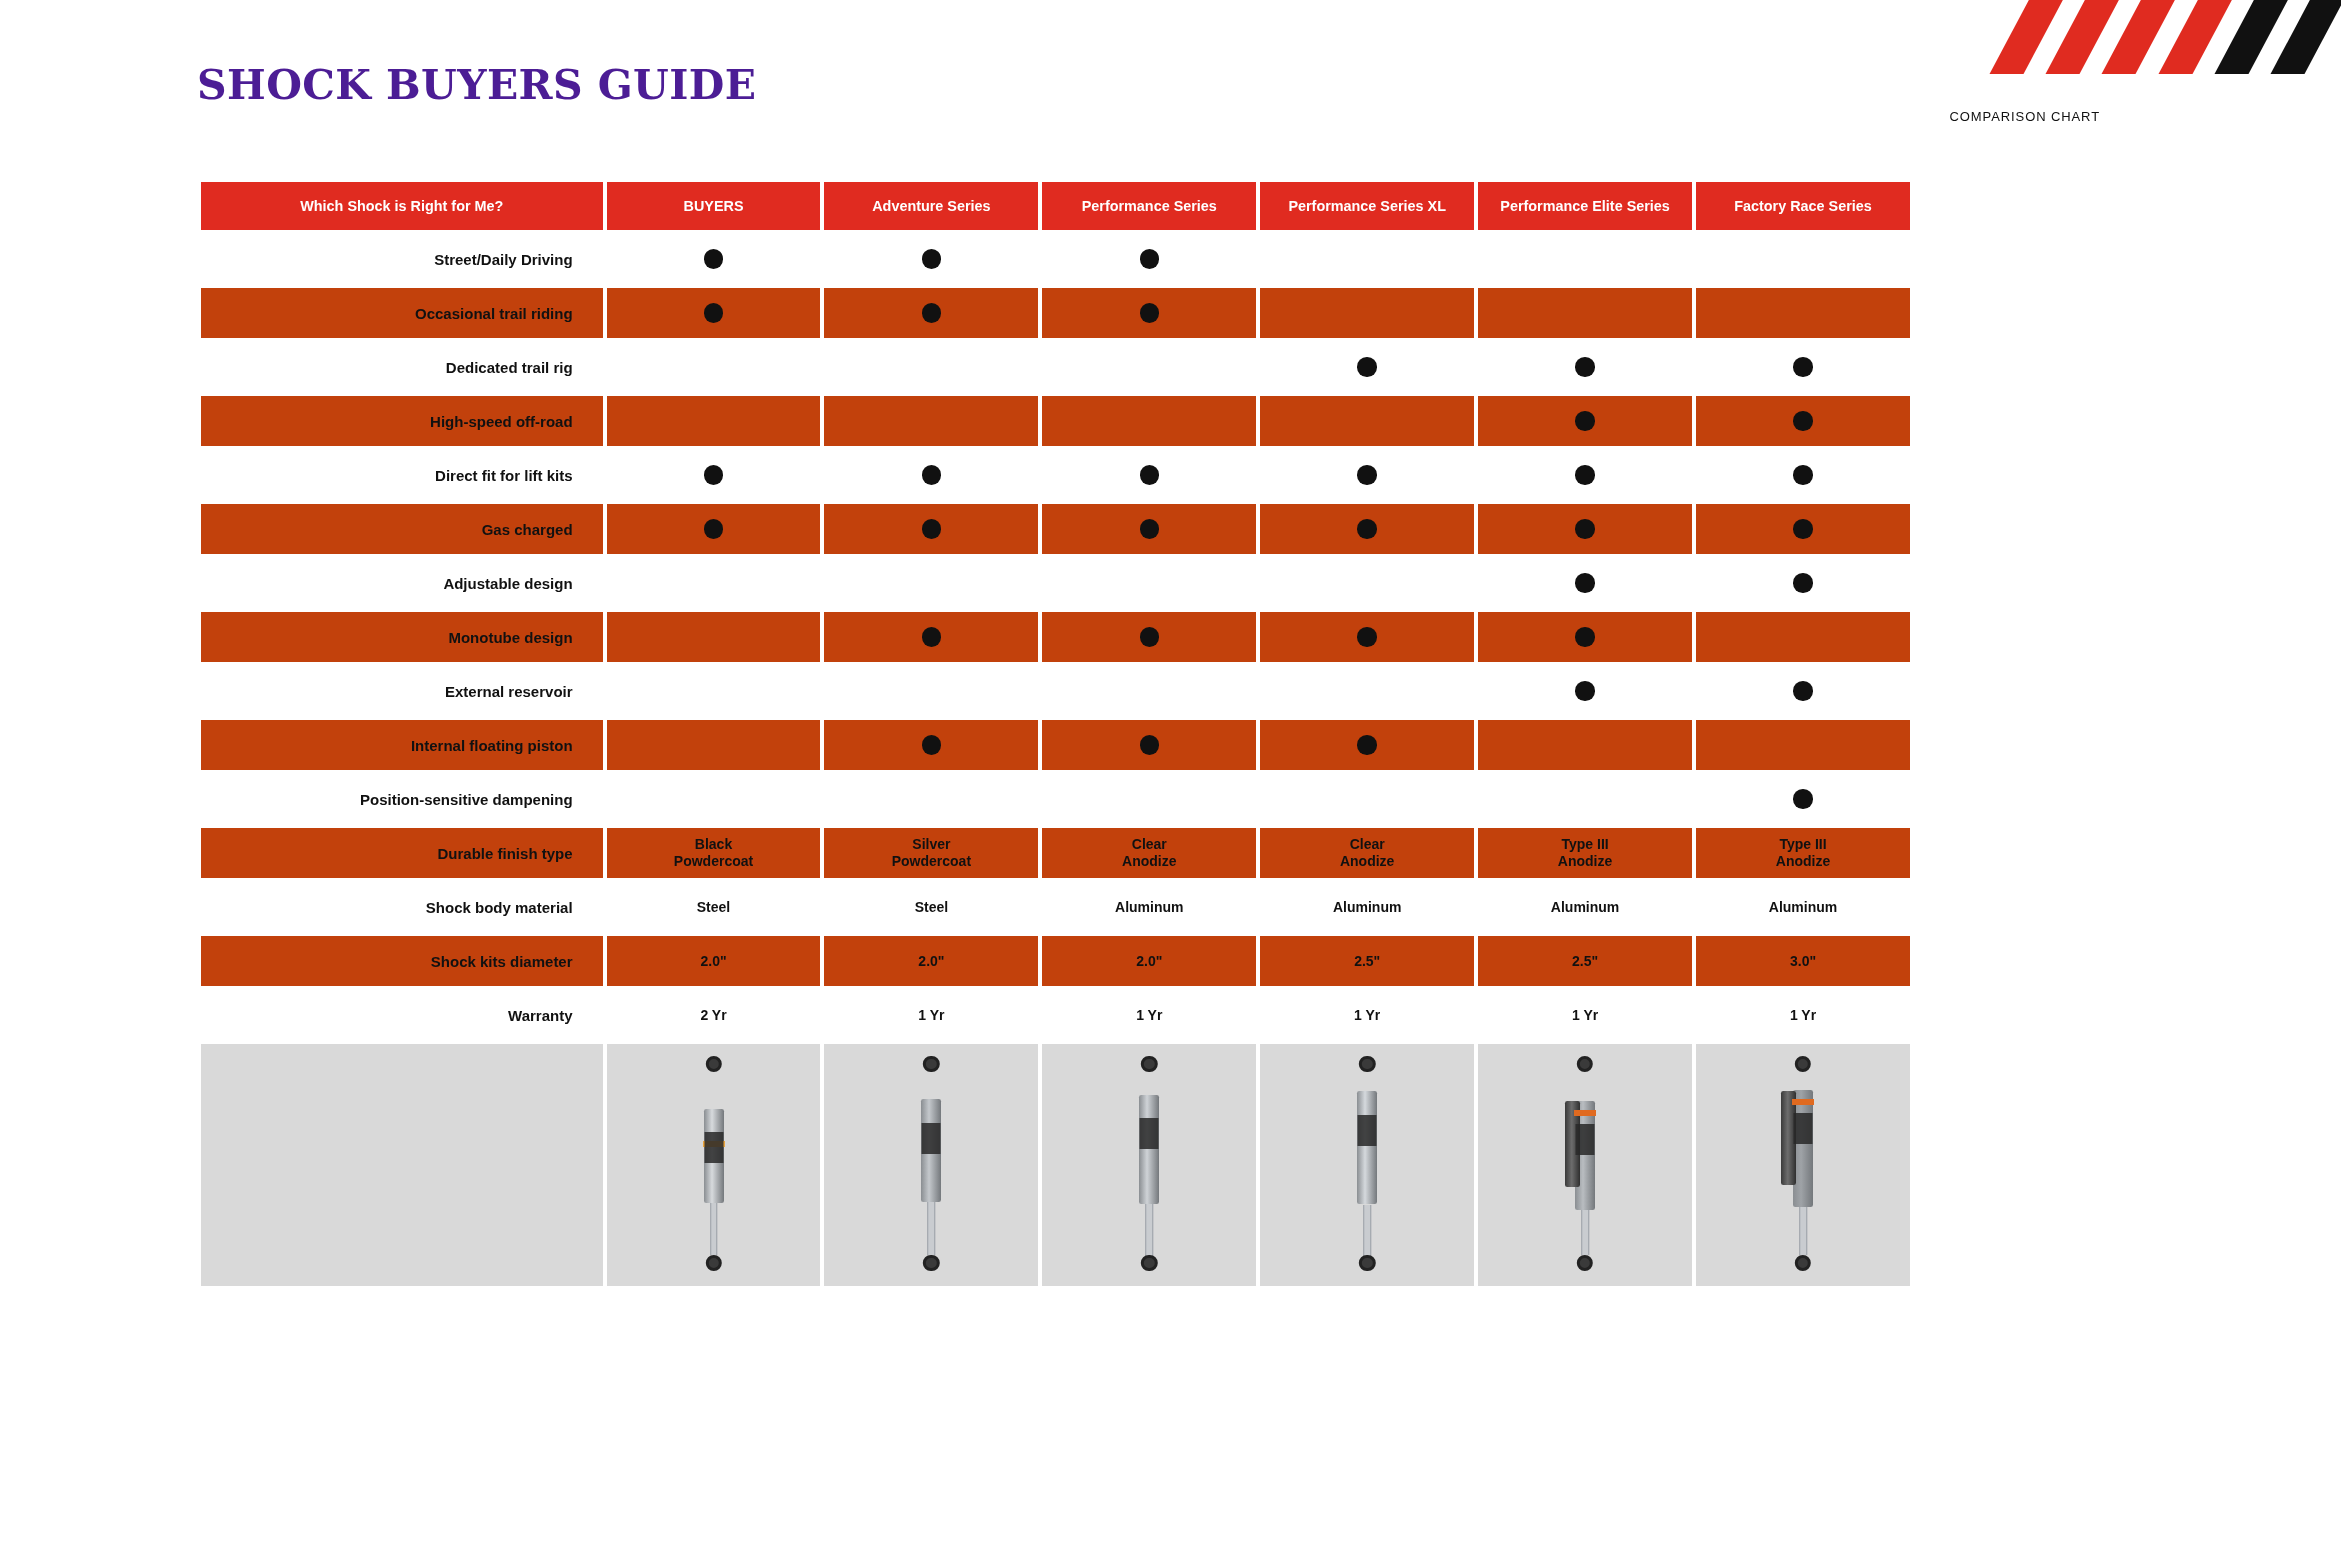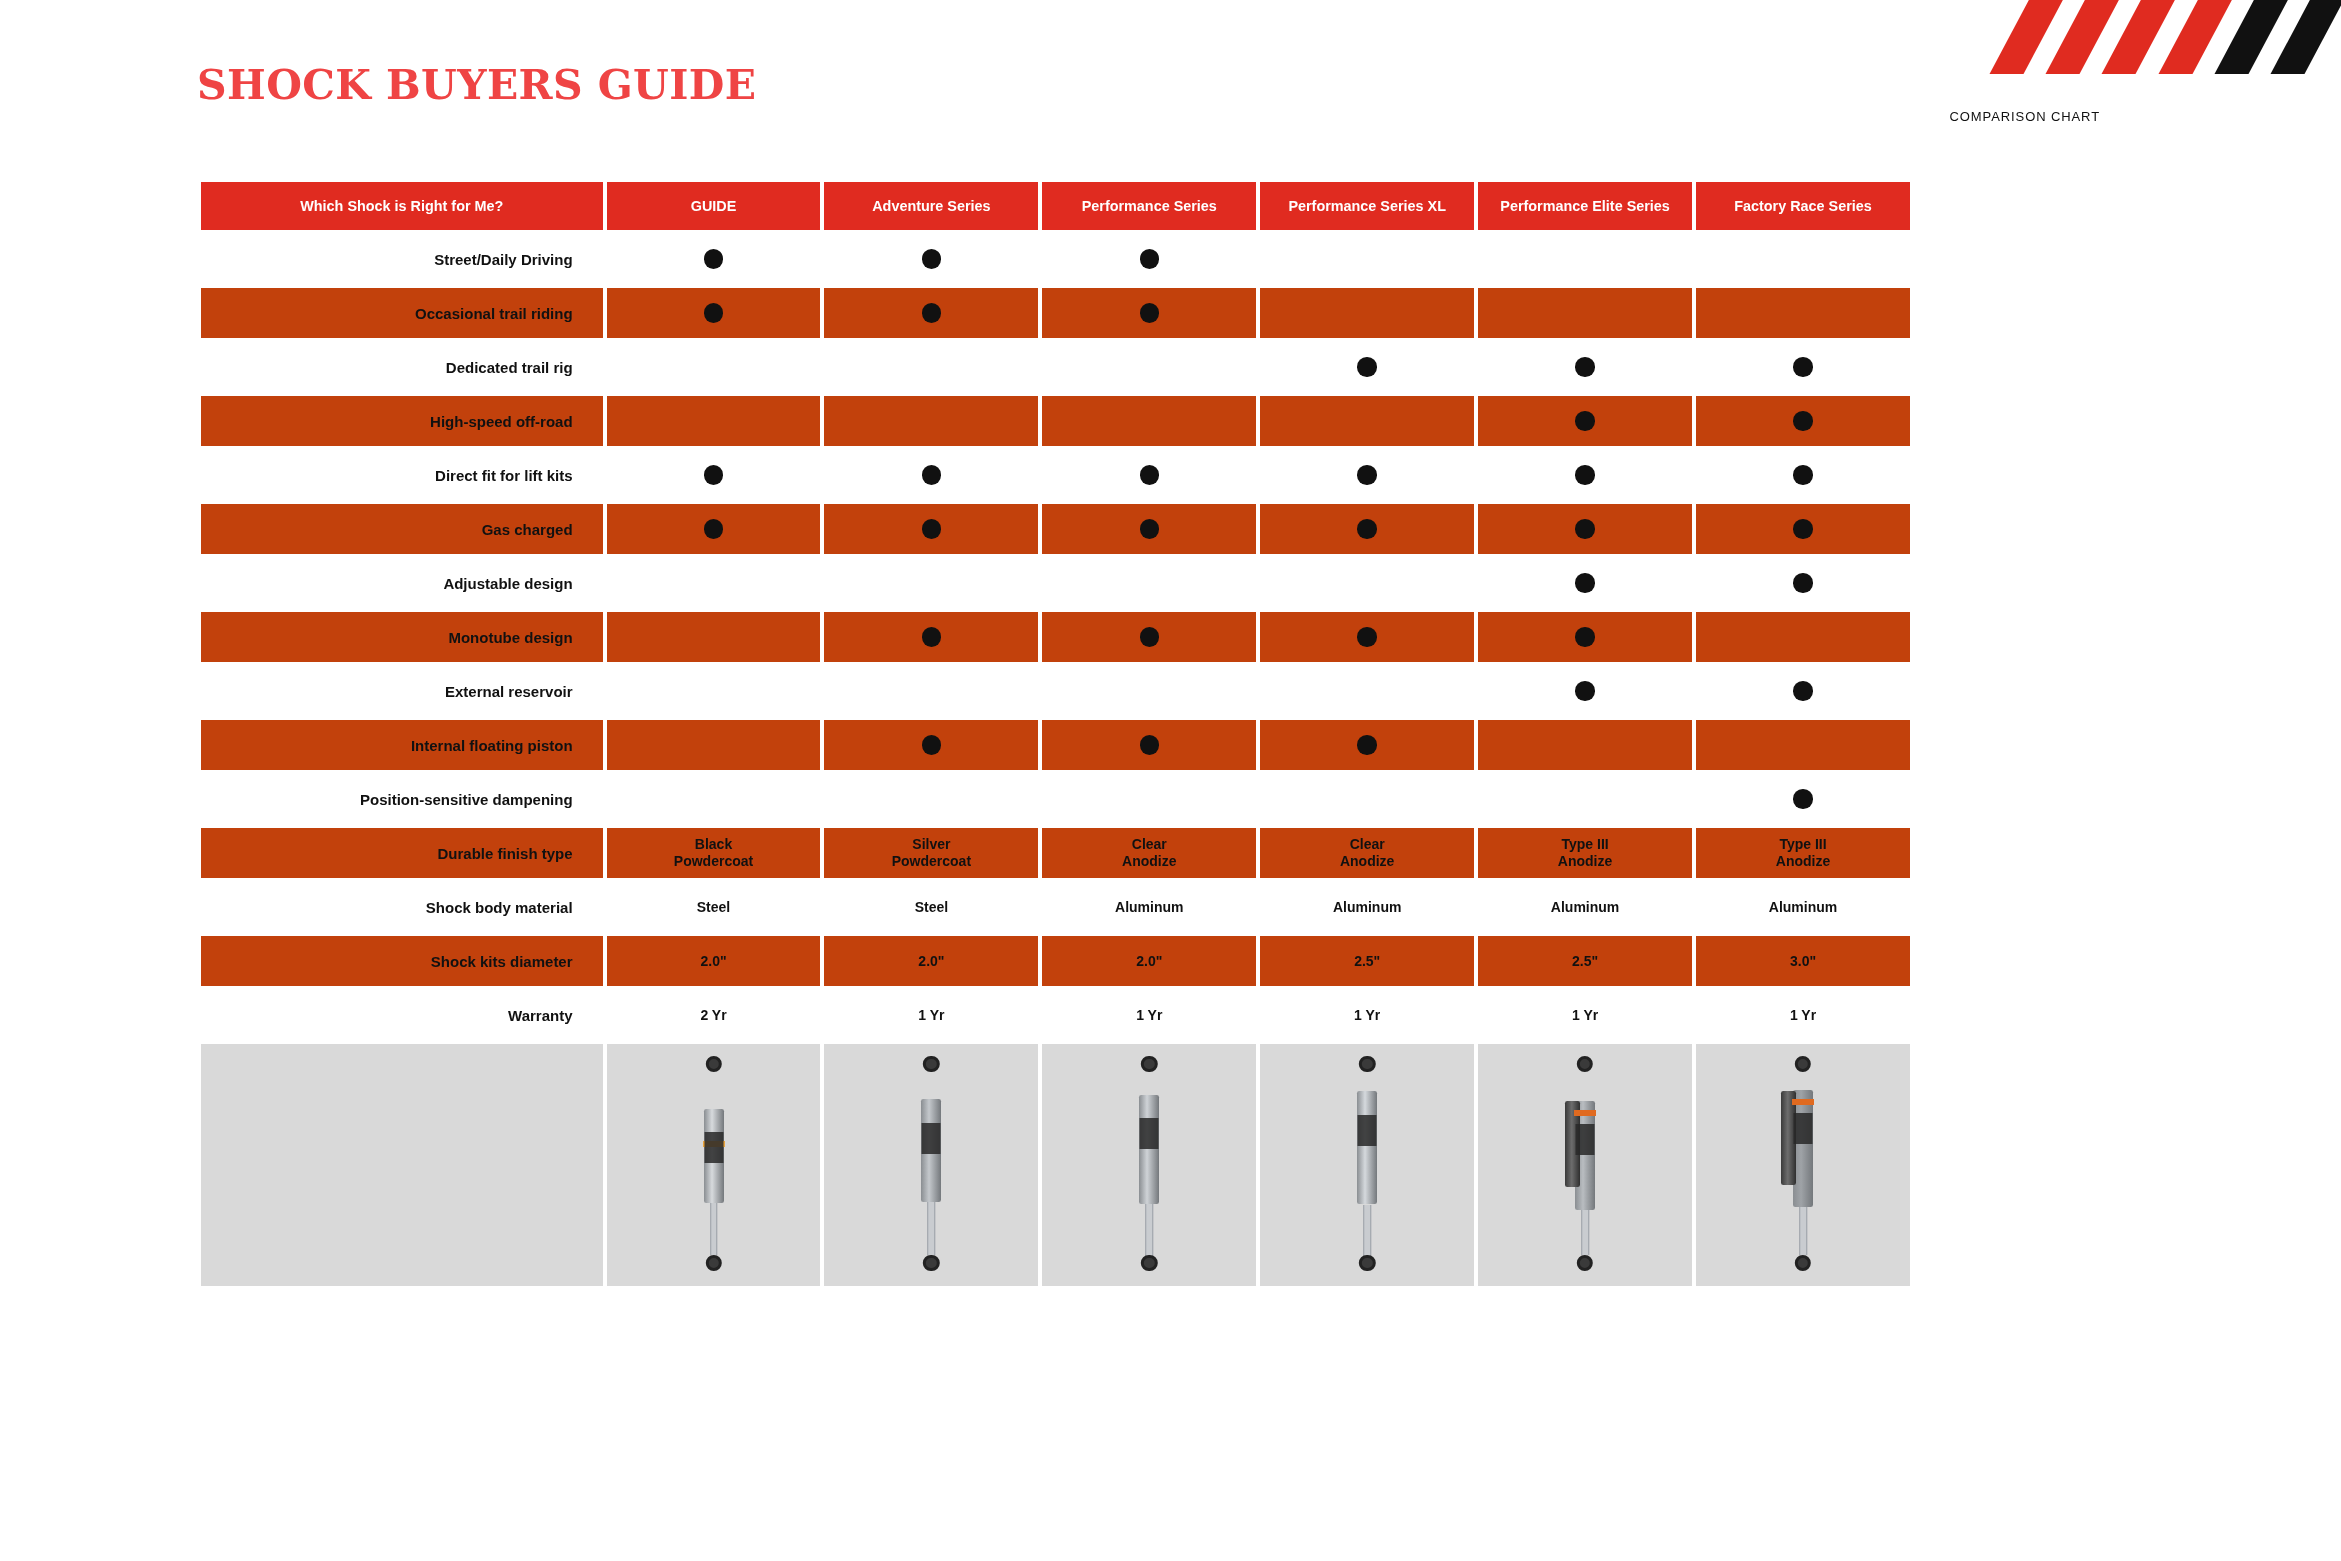--- a/index.html
+++ b/index.html
@@ -33,21 +33,21 @@
   }
 
   
   #page-title {
     position: absolute;
     left: 197px;
     top: 61px;
     font-size: 41px;
     font-weight: 900;
     letter-spacing: 0.4px;
-    color: #ef4444;
+    color: #4c1d95;
     font-family: "DejaVu Serif", serif;
   }
   #comparison-label {
     position: absolute;
     right: 242px;
     top: 109px;
     font-size: 13px;
     letter-spacing: 0.9px;
     color: #111111;
     font-family: "Liberation Sans", sans-serif;
@@ -209,21 +209,21 @@
     <col class="c-prod">
       <col class="c-prod">
       <col class="c-prod">
     <col class="c-prod">
       <col class="c-prod">
       <col class="c-prod">
   </colgroup>
   <thead>
     <tr>
       <th class="head-cell feature-head">Which Shock is Right for Me?</th>
-      <th class="head-cell">GUIDE</th>
+      <th class="head-cell">BUYERS</th>
       <th class="head-cell">Adventure Series</th>
       <th class="head-cell">Performance Series</th>
       <th class="head-cell">Performance Series XL</th>
       <th class="head-cell">Performance Elite Series</th>
       <th class="head-cell">Factory Race Series</th>
     </tr>
   </thead>
   <tbody id="table-body">
       <tr class="plain">
         <td class="feat-label">Street/Daily Driving</td>

